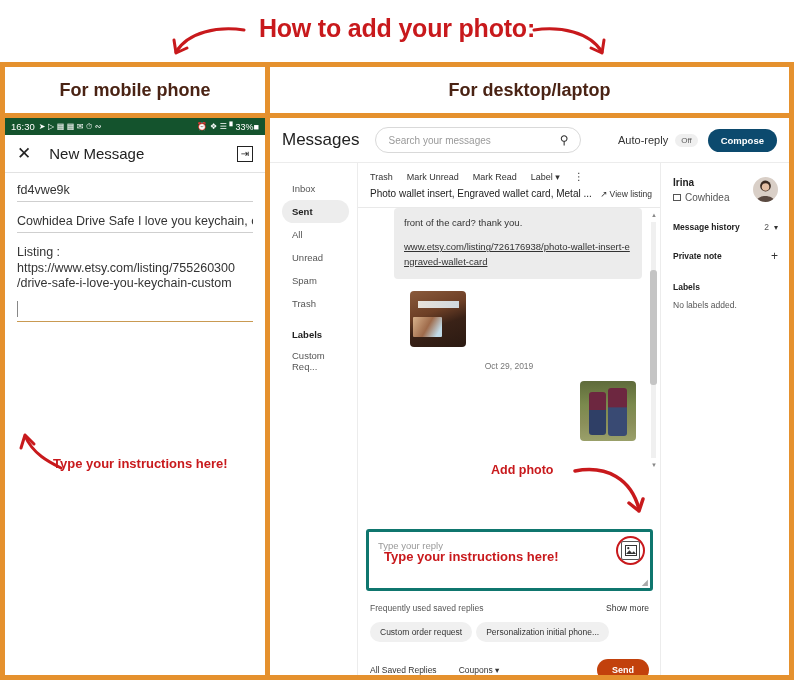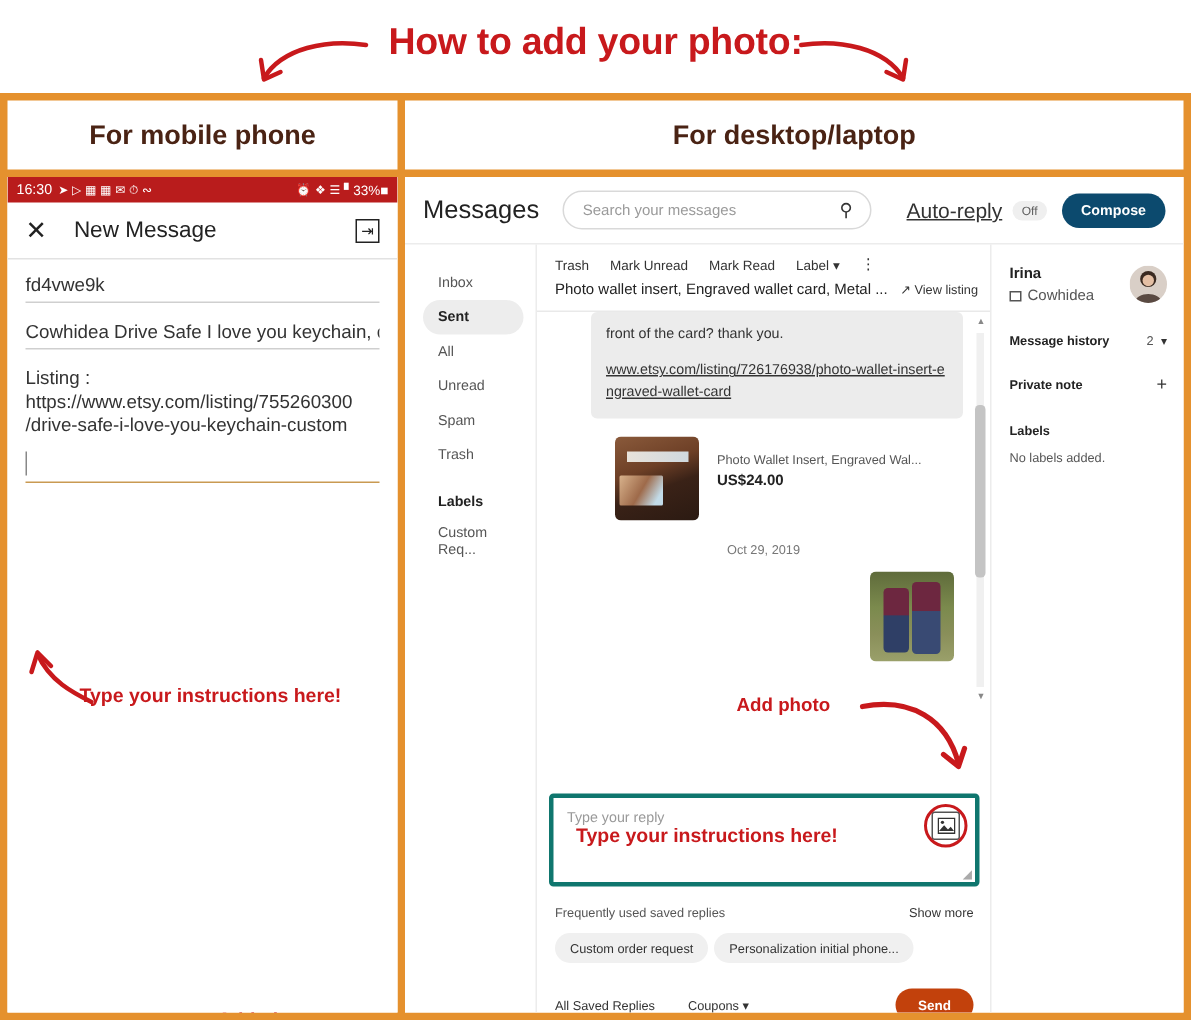--- a/index.html
+++ b/index.html
@@ -31,21 +31,21 @@
   .frame-split { position:absolute; left:265px; top:62px; width:5px; height:618px; background:#E5912E; }
 
   .col-head { position:absolute; top:67px; height:46px; display:flex; align-items:center; justify-content:center;
               color:#4a2314; font-weight:bold; font-size:18px; }
   .col-head-mobile { left:5px; width:260px; }
   .col-head-desktop { left:270px; width:519px; }
 
   
   .mobile { position:absolute; left:5px; top:118px; width:260px; height:557px; background:#fff; overflow:hidden; }
 
-  .m-status { height:17px; background:#b91c1c; display:flex; align-items:center;
+  .m-status { height:17px; background:#14532d; display:flex; align-items:center;
               padding:0 6px; color:#fff; font-size:9px; font-family:"Liberation Sans", sans-serif; }
   .m-status .time { font-size:9.5px; margin-right:4px; }
   .m-status .sicons { display:flex; gap:2.5px; align-items:center; font-size:8px; }
   .m-status .spacer { flex:1; }
   .m-status .ricons { display:flex; gap:2.5px; align-items:center; font-size:8px; }
   .m-status .pct { font-size:9px;text-align:right; }
 
   .m-appbar { height:38px; display:flex; align-items:center; padding:0 12px; border-bottom:1px solid #e2e2e2; }
   .m-close { font-size:17px; color:#222; line-height:1; }
   .m-title { font-size:15px; color:#222; margin-left:18px; font-weight:400; }
@@ -67,21 +67,21 @@
   
   .desktop { position:absolute; left:270px; top:118px; width:519px; height:557px; background:#fff; overflow:hidden; }
 
   .d-top { height:45px; display:flex; align-items:center; padding:0 12px; border-bottom:1px solid #ececec; }
   .d-brand { font-size:17px; color:#222; font-weight:400; }
   .d-search { margin-left:16px; width:206px; height:26px; border:1px solid #d9d9d9; border-radius:14px;
               display:flex; align-items:center; padding:0 12px; }
   .d-search .ph { font-size:10px; color:#9a9a9a; flex:1; }
   .d-search .mg { font-size:12px; color:#333; }
   .d-top .sp { flex:1; }
-  .d-autoreply { font-size:14px; color:#333; margin-right:7px;text-decoration:underline; }
+  .d-autoreply { font-size:11px; color:#333; margin-right:7px; }
   .d-off { font-size:8px; color:#5c5c5c; background:#efefef; border-radius:8px; padding:2px 6px; margin-right:10px; }
   .d-compose { background:#0c4a6e; color:#fff; font-size:9.5px; font-weight:bold; border-radius:13px; padding:6px 13px; }
 
   .d-body { display:flex; height:512px; }
 
   .d-side { width:88px; padding:14px 0 0 12px; border-right:1px solid #ececec; }
   .d-side .it { font-size:9.5px; color:#555; padding:6px 0 6px 10px; margin-right:8px; border-radius:12px; }
   .d-side .it.sel { background:#ededed; color:#222; font-weight:bold; }
   .d-side .hd { font-size:9.5px; color:#222; font-weight:bold; padding:14px 0 4px 10px; }
 
@@ -289,24 +289,20 @@
         <div class="d-thread">
           <div class="d-bubble">
             <div class="t">front of the card? thank you.</div>
             <a class="lnk">www.etsy.com/listing/726176938/photo-wallet-insert-engraved-wallet-card</a>
           </div>
 
           <div class="d-card">
             <div class="d-thumb">
                 <div class="ph-wallet"></div>
               </div>
-            <div>
-              <div class="ct">Photo Wallet Insert, Engraved Wal...</div>
-              <div class="cp">US$24.00</div>
-            </div>
           </div>
 
           <div class="d-date">Oct 29, 2019</div>
           <div class="d-sentimg">
               <div class="ph-family"></div>
             </div>
 
           <div class="d-scroll">
             <span class="up">▲</span>
             <span class="track"></span>

